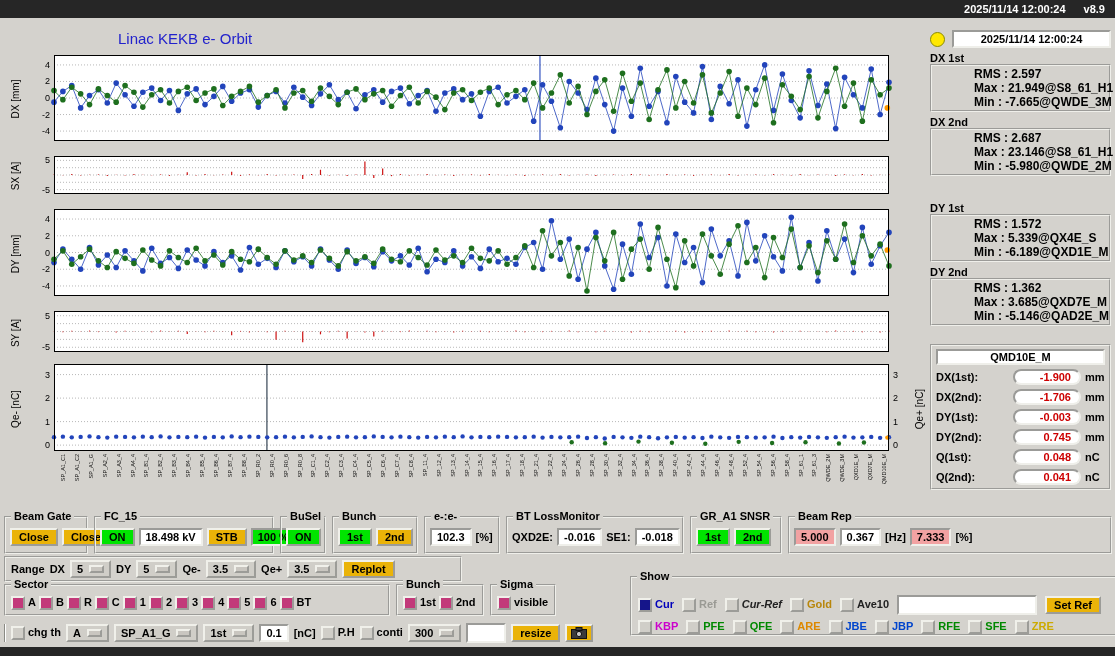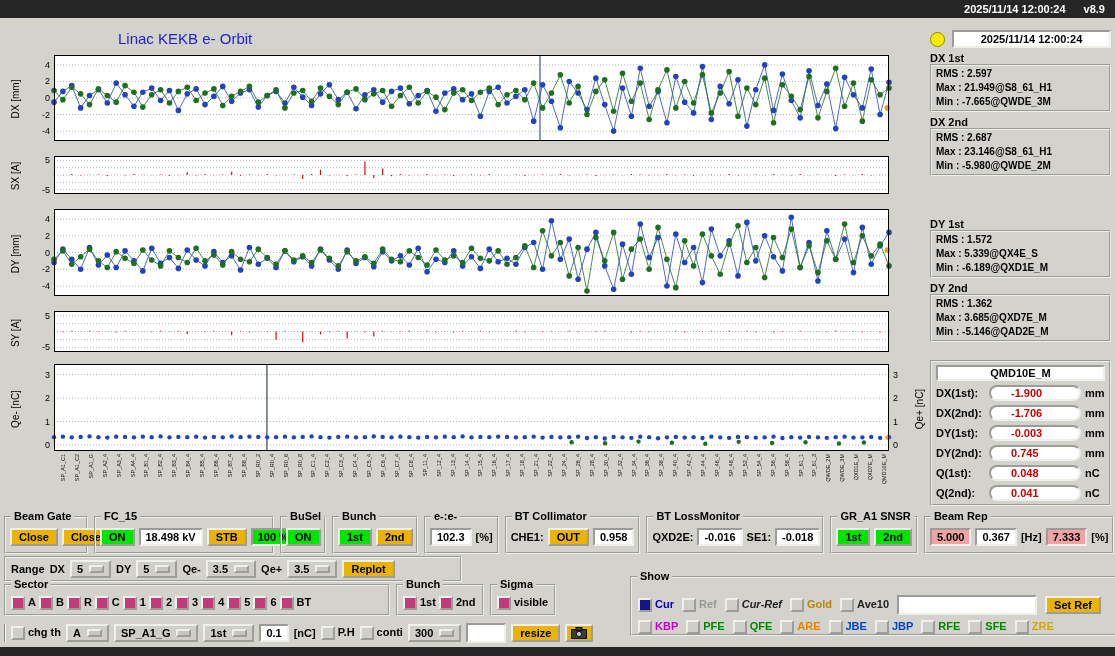--- a/index.html
+++ b/index.html
@@ -24,26 +24,26 @@
       font-size:5.5px;line-height:1;color:#111;white-space:nowrap;}
   
   .right-panel{position:absolute;left:930px;top:30px;width:181px;}
   .lamp-row{display:flex;align-items:center;gap:7px;height:18px;margin-bottom:4px;}
   .lamp{width:13px;height:13px;border-radius:50%;background:#ffe800;border:1px solid #8a8a00;}
   .val{border:2px inset #efefea;background:#fff;padding:1px 5px;font-weight:bold;font-size:11px;white-space:nowrap;}
   .val.pink{background:#f2a2a2;}
   .val.green{background:#00e400;}
   .stats-label{font-weight:bold;font-size:11px;margin-top:4px;}
   .sbox{border:2px groove #efefea;padding:1px 4px;}
-  .sline{font-size:10px;font-weight:bold;line-height:14px;white-space:nowrap;}
+  .sline{font-size:12px;font-weight:bold;line-height:14px;white-space:nowrap;margin-left:38px;}
   .mon{border:2px groove #efefea;margin-top:18px;padding:3px 4px;}
   .mon-title{border:2px inset #efefea;background:#fff;text-align:center;font-weight:bold;padding:0 2px;}
   .mrow{display:flex;align-items:center;gap:4px;margin-top:4px;}
   .mrow .mlab{flex:1;font-weight:bold;}
-  .mrow .val{width:48px;text-align:left;color:#cc0000;padding:0 20px;border-radius:8px;}
+  .mrow .val{width:48px;text-align:right;color:#cc0000;padding:0 8px;border-radius:8px;}
   .mrow .munit{width:20px;font-weight:bold;}
   
   .grp{position:relative;border:2px groove #efefea;box-sizing:border-box;}
   .glabel{position:absolute;top:-8px;left:5px;background:#d4d2cd;padding:0 3px;font-weight:bold;font-size:11px;white-space:nowrap;}
   .btn{display:inline-flex;align-items:center;justify-content:center;border:2px outset #f0f0ea;background:#eab308;
        font-weight:bold;font-size:11px;padding:1px 7px;white-space:nowrap;cursor:default;}
   .btn.on{background:#00e400;}
   .row1{position:absolute;left:4px;top:516px;width:1108px;height:40px;display:flex;gap:6px;}
   .row1 .grp{height:38px;display:flex;align-items:center;gap:4px;padding:6px 4px 2px 4px;}
   .plain{font-weight:bold;white-space:nowrap;}
@@ -938,21 +938,21 @@
       <div class="sline">Min : -7.665@QWDE_3M</div>
     </div>
 
     <div class="stats-label">DX 2nd</div>
     <div class="sbox">
       <div class="sline">RMS : 2.687</div>
       <div class="sline">Max : 23.146@S8_61_H1</div>
       <div class="sline">Min : -5.980@QWDE_2M</div>
     </div>
 
-    <div class="stats-label" style="margin-top:42px">DY 1st</div>
+    <div class="stats-label" style="margin-top:26px">DY 1st</div>
     <div class="sbox">
       <div class="sline">RMS : 1.572</div>
       <div class="sline">Max : 5.339@QX4E_S</div>
       <div class="sline">Min : -6.189@QXD1E_M</div>
     </div>
 
     <div class="stats-label">DY 2nd</div>
     <div class="sbox">
       <div class="sline">RMS : 1.362</div>
       <div class="sline">Max : 3.685@QXD7E_M</div>
@@ -1014,26 +1014,20 @@
     <div class="grp" style="width:86px">
       <span class="glabel">Bunch</span>
       <span class="btn on">1st</span>
       <span class="btn">2nd</span>
     </div>
     <div class="grp" style="width:76px">
       <span class="glabel">e-:e-</span>
       <span class="val">102.3</span>
       <span class="plain">[%]</span>
     </div>
-    <div class="grp" style="width:138px">
-      <span class="glabel">BT Collimator</span>
-      <span class="plain">CHE1:</span>
-      <span class="btn">OUT</span>
-      <span class="val">0.958</span>
-    </div>
     <div class="grp" style="width:178px">
       <span class="glabel">BT LossMonitor</span>
       <span class="plain">QXD2E:</span>
       <span class="val">-0.016</span>
       <span class="plain">SE1:</span>
       <span class="val">-0.018</span>
     </div>
     <div class="grp" style="width:92px">
       <span class="glabel">GR_A1 SNSR</span>
       <span class="btn on">1st</span>

